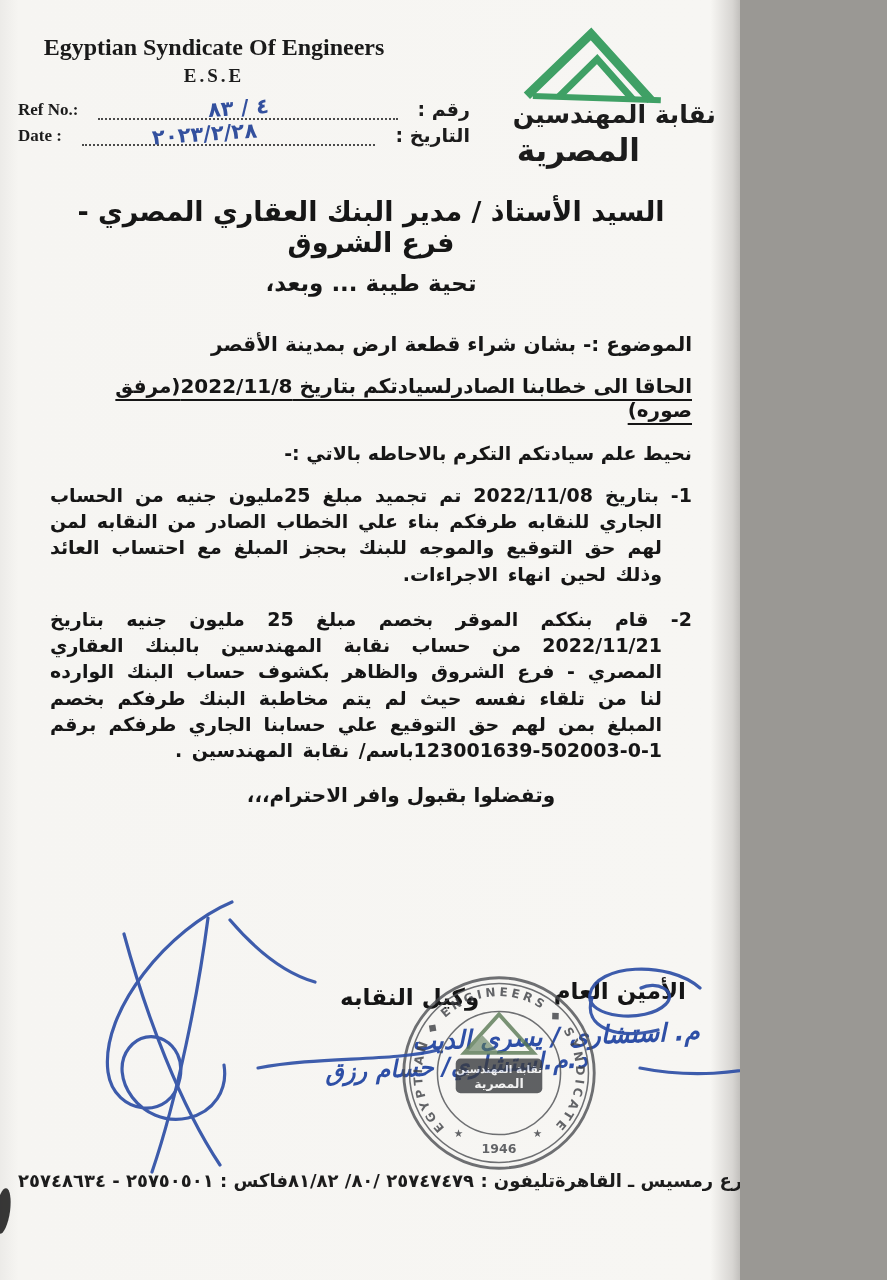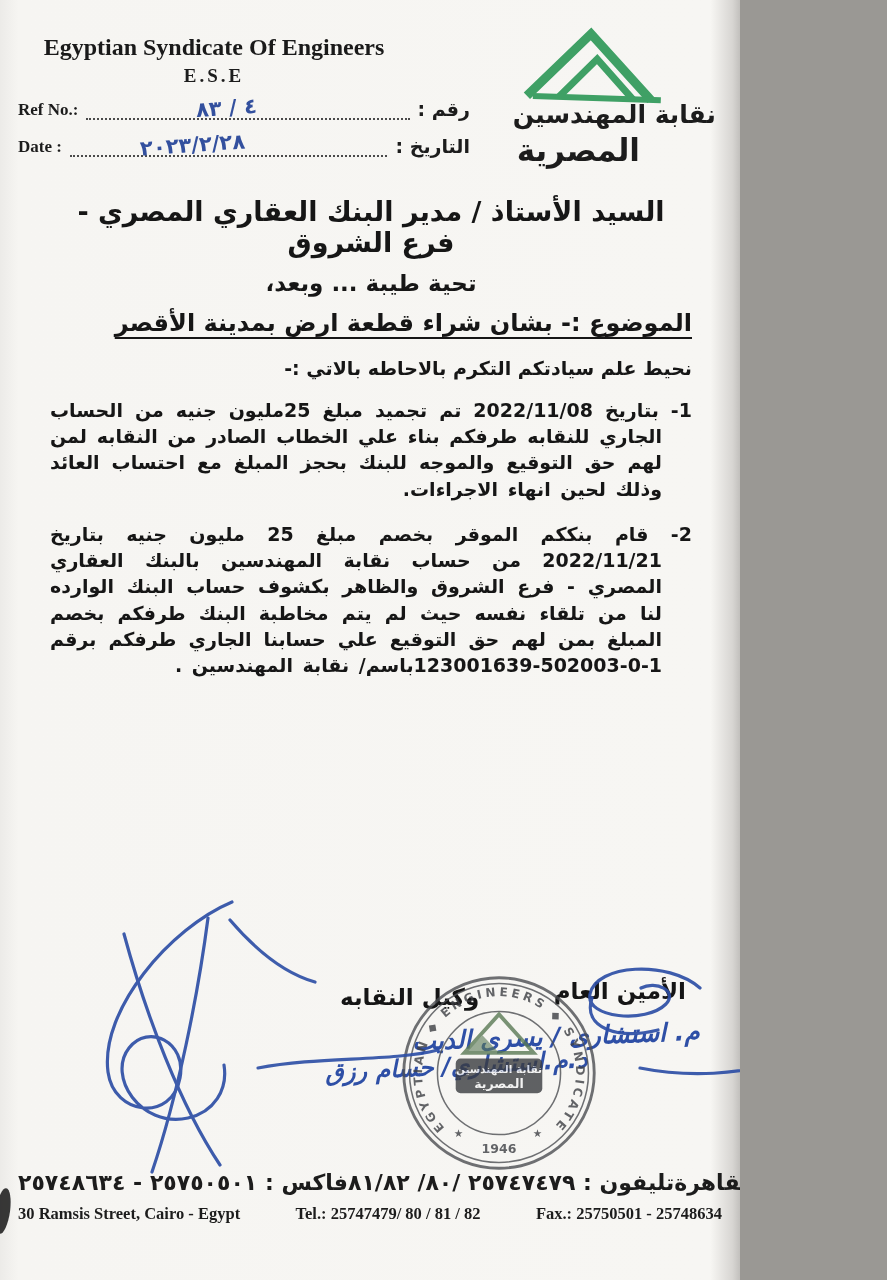--- a/index.html
+++ b/index.html
@@ -10,23 +10,23 @@
   }
   .page{
     position:relative;width:740px;height:1280px;overflow:hidden;
     background:linear-gradient(90deg,#ecebe8 0,#f6f5f2 2.5%,#f7f6f3 96%,#d7d5d2 99%,#c2c0bd 100%);
     color:#1c1c1c;
   }
   
   .org{position:absolute;top:34px;left:36px;width:356px;text-align:center;}
   .org-en{font-family:"Liberation Serif",serif;font-weight:bold;font-size:24px;color:#1a1a1a;}
   .org-abbr{font-family:"Liberation Serif",serif;font-weight:bold;font-size:19px;letter-spacing:3px;margin-top:4px;}
-  .hrow{position:absolute;left:18px;width:452px;display:flex;align-items:flex-end;gap:8px;}
+  .hrow{position:absolute;left:18px;width:452px;display:flex;align-items:flex-end;gap:20px;}
   .hrow.ref{top:96px;}
-  .hrow.date{top:133px;}
+  .hrow.date{top:122px;}
   .lbl-en{font-family:"Liberation Serif",serif;font-weight:bold;font-size:17px;white-space:nowrap;}
   .dotline{flex:1;border-bottom:2px dotted #4a4a4a;height:22px;position:relative;}
   .hand{
     position:absolute;bottom:-2px;color:#33509e;font-weight:bold;font-size:21px;
     transform:rotate(-4deg);white-space:nowrap;
   }
   .hand.refv{left:110px;}
   .hand.datev{left:70px;}
   .lbl-ar{font-weight:bold;font-size:19px;white-space:nowrap;direction:rtl;text-align:right;}
   
@@ -34,41 +34,41 @@
   .logo-emblem{position:absolute;top:0;right:34px;transform:rotate(2deg);}
   .logo-l1{position:absolute;top:74px;right:2px;font-size:25px;font-weight:bold;direction:rtl;letter-spacing:1px;}
   .logo-l2{position:absolute;top:106px;right:78px;font-size:31px;font-weight:bold;direction:rtl;}
   
   .body-text{
     position:absolute;top:196px;left:50px;right:48px;direction:rtl;
     font-weight:bold;color:#161616;
   }
   .recipient{text-align:center;font-size:27px;}
   .greeting{text-align:center;font-size:23px;margin-top:12px;}
-  .subject{margin-top:13px;font-size:24px;text-decoration:underline;text-underline-offset:6px;}
+  .subject{margin-top:36px;font-size:20px;text-underline-offset:6px;}
   .refline{margin-top:18px;font-size:20px;text-decoration:underline;text-underline-offset:6px;}
   .intro{margin-top:20px;font-size:19px;}
   .point{margin-top:18px;font-size:19px;line-height:1.38;text-align:justify;word-spacing:3px;padding-right:30px;text-indent:-30px;}
   .request{margin-top:26px;font-size:17.5px;line-height:1.45;text-align:justify;word-spacing:3px;padding-left:6px;}
   .closing{margin-top:20px;text-align:center;font-size:20px;transform:translateX(30px);}
   
   .sig-area{position:absolute;top:960px;left:40px;right:40px;height:230px;direction:rtl;z-index:2;}
   .sig-title{position:absolute;font-size:23px;font-weight:bold;color:#151515;}
   .sig-title.right{top:18px;right:14px;}
   .sig-title.left{top:24px;left:300px;}
   .sig-name{position:absolute;color:#2e4fa6;font-weight:bold;font-style:italic;white-space:nowrap;}
   .sig-name.right{top:62px;right:0;font-size:25px;transform:rotate(-2deg);}
   .sig-name.left{top:92px;left:285px;font-size:24px;transform:rotate(-3deg);}
   .ink{position:absolute;left:0;top:860px;z-index:4;pointer-events:none;}
   
   .stamp{position:absolute;left:398px;top:972px;width:202px;height:202px;z-index:3;}
   
   .footer{position:absolute;left:18px;right:18px;top:1170px;}
   .f-row{display:flex;justify-content:space-between;align-items:baseline;}
-  .f-ar{font-weight:bold;font-size:22px;direction:rtl;white-space:nowrap;}
+  .f-ar{font-weight:bold;font-size:18px;direction:rtl;white-space:nowrap;}
   .f-en{font-family:"Liberation Serif",serif;font-weight:bold;font-size:16.5px;white-space:nowrap;}
   .f-row.en{margin-top:9px;}
   .f-row.web{margin-top:10px;justify-content:space-around;}
   .f-row.web .f-en{font-size:18px;}
   
   .smudge{position:absolute;left:-4px;top:1188px;width:14px;height:46px;background:#161616;border-radius:50%;opacity:.85;transform:rotate(8deg);}
 </style>
 </head>
 <body>
 
@@ -102,23 +102,25 @@
       <path d="M 30,72 L 158,72" stroke="#3fa065" stroke-width="6"></path>
     </svg>
     <div class="logo-l1">نقابة المهندسين</div>
     <div class="logo-l2">المصرية</div>
   </div>
 
   <div class="body-text">
     <div class="recipient">السيد الأستاذ / مدير البنك العقاري المصري - فرع الشروق</div>
     <div class="greeting">تحية طيبة ... وبعد،</div>
     <div class="subject">الموضوع :- بشان شراء قطعة ارض بمدينة الأقصر</div>
+    <div class="refline">الحاقا الى خطابنا الصادرلسيادتكم بتاريخ 2022/11/8(مرفق صوره)</div>
     <div class="intro">نحيط علم سيادتكم التكرم بالاحاطه بالاتي :-</div>
     <p class="point">1- بتاريخ 2022/11/08 تم تجميد مبلغ 25مليون جنيه من الحساب الجاري للنقابه طرفكم بناء علي الخطاب الصادر من النقابه لمن لهم حق التوقيع والموجه للبنك بحجز المبلغ مع احتساب العائد وذلك لحين انهاء الاجراءات.</p>
     <p class="point">2- قام بنككم الموقر بخصم مبلغ 25 مليون جنيه بتاريخ 2022/11/21 من حساب نقابة المهندسين بالبنك العقاري المصري - فرع الشروق والظاهر بكشوف حساب البنك الوارده لنا من تلقاء نفسه حيث لم يتم مخاطبة البنك طرفكم بخصم المبلغ بمن لهم حق التوقيع علي حسابنا الجاري طرفكم برقم 1-0-502003-123001639باسم/ نقابة المهندسين .</p>
+    <div class="closing">وتفضلوا بقبول وافر الاحترام،،،</div>
   </div>
 
   <div class="sig-area">
     <div class="sig-title right">الأمين العام</div>
     <div class="sig-title left">وكيل النقابه</div>
     <div class="sig-name right">م. استشارى / يسرى الديب</div>
     <div class="sig-name left">د.م.استشاري/ حسام رزق</div>
   </div>
 
   <svg class="ink" width="887" height="330" viewBox="0 0 887 330">
@@ -155,21 +157,16 @@
       <text x="105" y="121" text-anchor="middle" font-size="13" fill="#f2f2f2" font-weight="bold">المصرية</text>
     </g>
   </svg>
 
   <div class="footer">
     <div class="f-row ar">
       <span class="f-ar"><span>فاكس :</span> <span dir="ltr">٢٥٧٥٠٥٠١ - ٢٥٧٤٨٦٣٤</span></span>
       <span class="f-ar"><span>تليفون :</span> <span dir="ltr">٢٥٧٤٧٤٧٩ /٨٠/ ٨١/٨٢</span></span>
       <span class="f-ar">٣٠ شارع رمسيس ـ القاهرة</span>
     </div>
-    <div class="f-row en">
-      <span class="f-en">30 Ramsis Street, Cairo - Egypt</span>
-      <span class="f-en">Tel.: 25747479/ 80 / 81 / 82</span>
-      <span class="f-en">Fax.: 25750501 - 25748634</span>
-    </div>
   </div>
 
   <div class="smudge"></div>
 </div>
 
 </body></html>

